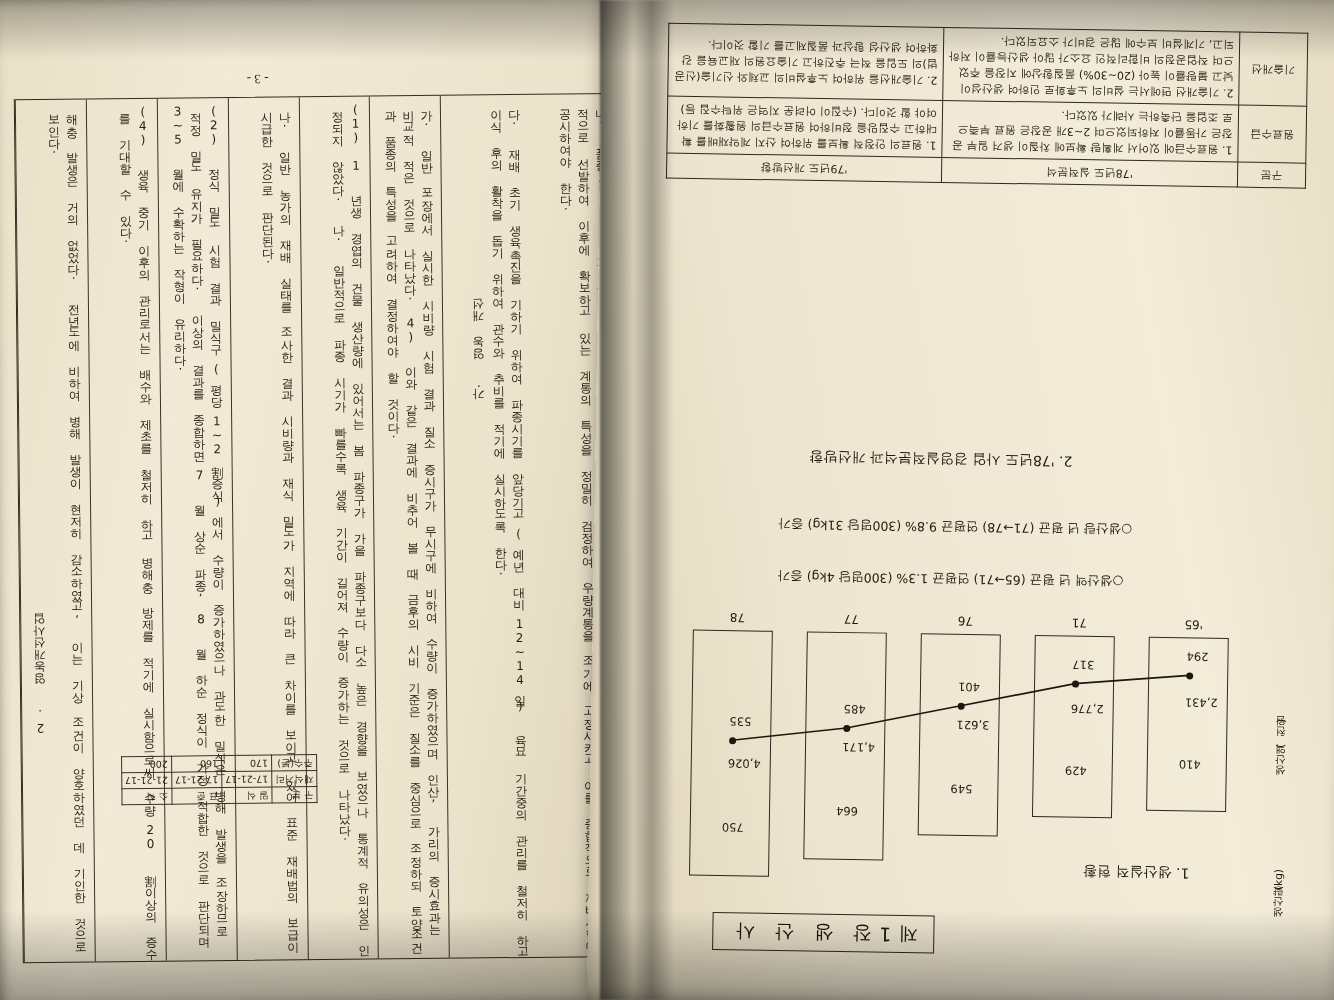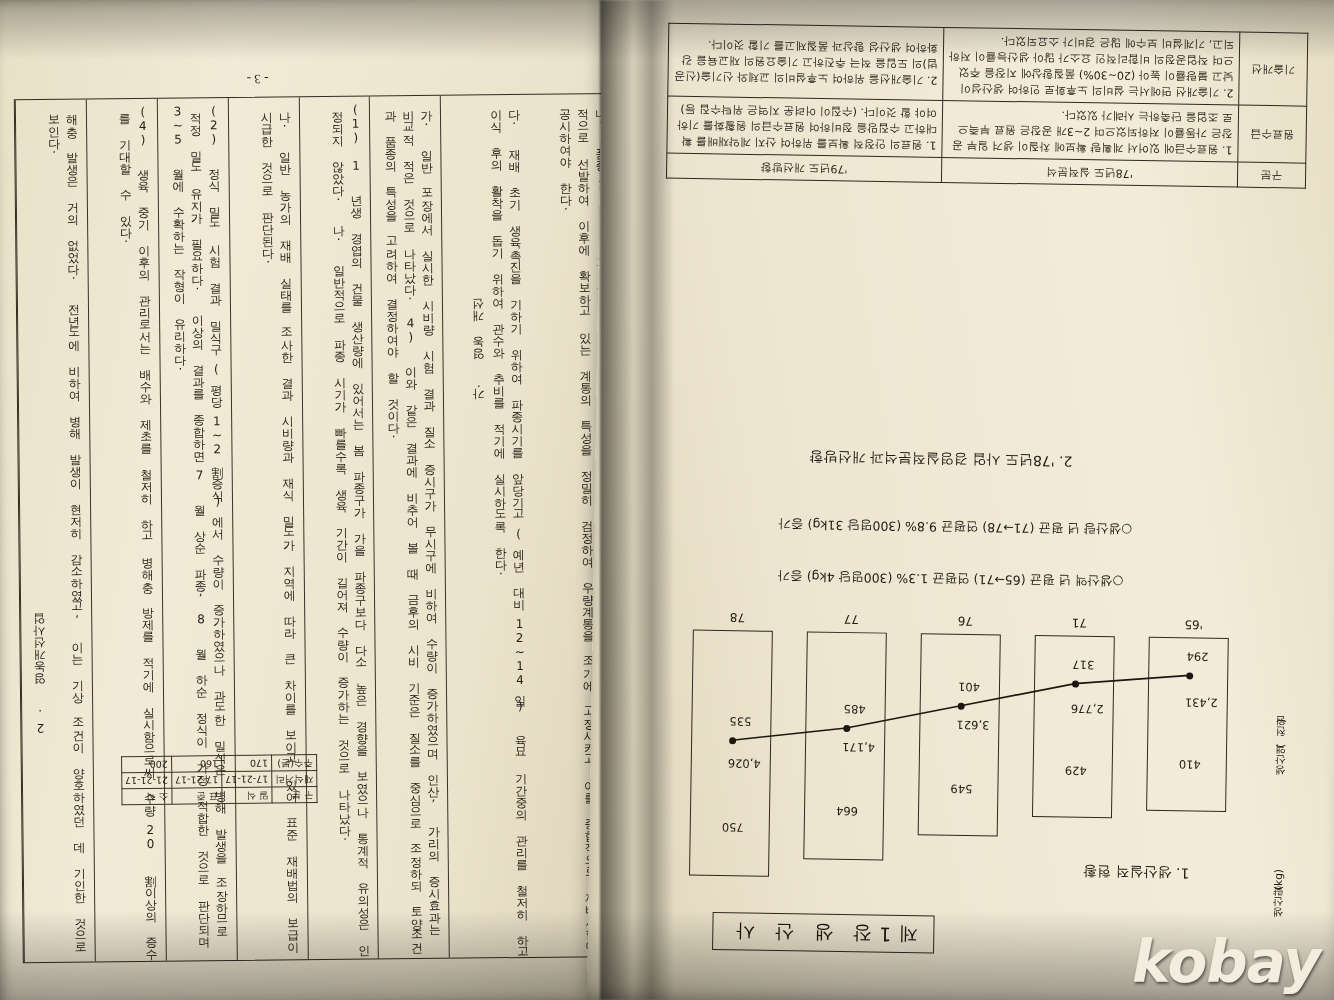--- a/index.html
+++ b/index.html
@@ -223,14 +223,13 @@
           </table>
       </div>
 
     </div>
   </div>
 
   <div class="gutter"></div>
   <div class="shadowtop"></div>
   <div class="shadowbot"></div>
 
-  <div class="wm">kobay</div>
 </div>
 
 </body></html>

